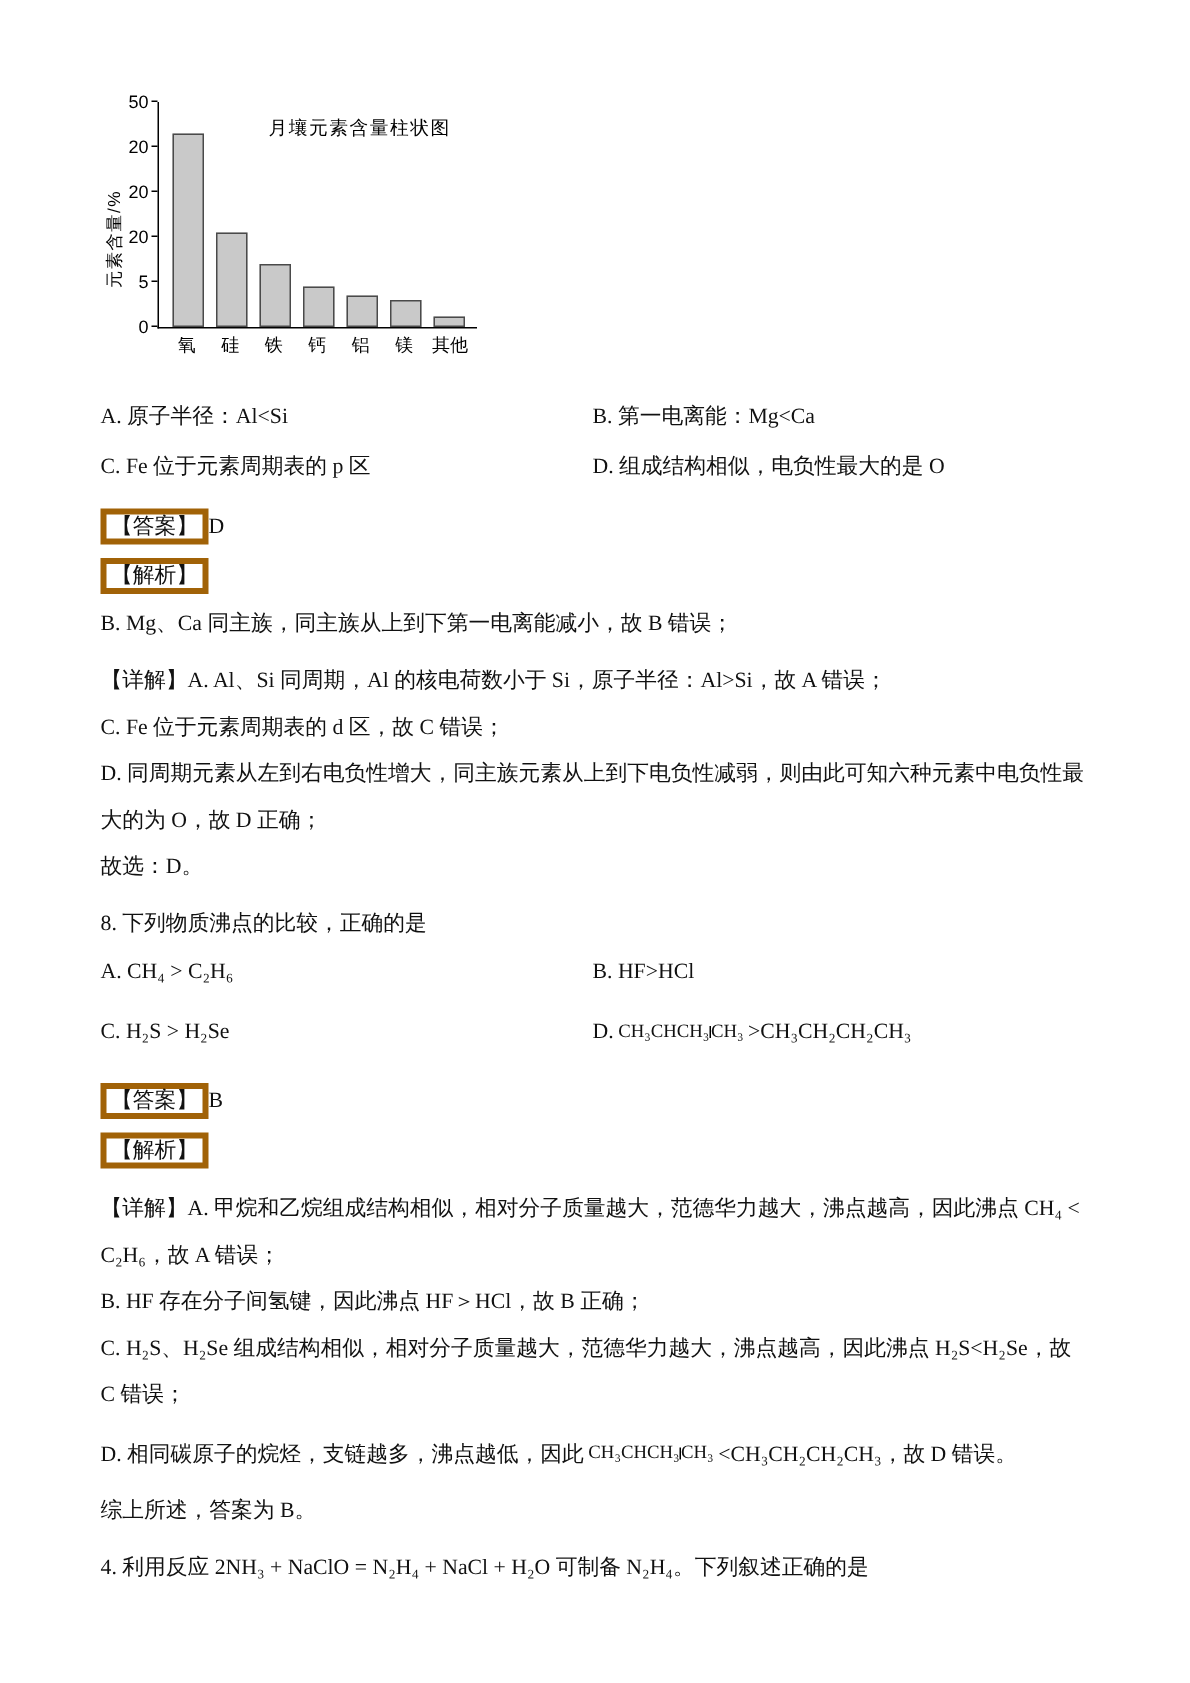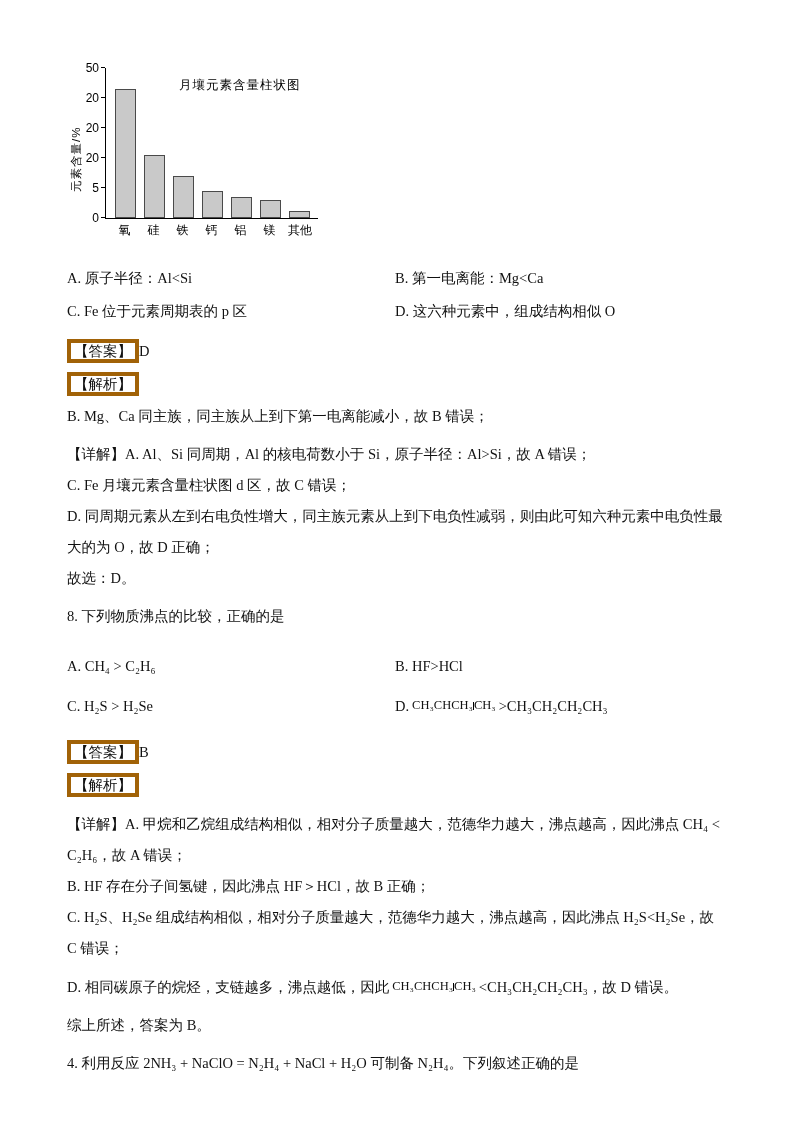--- a/index.html
+++ b/index.html
@@ -91,39 +91,39 @@
         <div class="xlabel">其他</div>
       </div>
   </div>
 
   <div class="opts-row">
     <span class="col-left">A. 原子半径：Al&lt;Si</span>
     <span>B. 第一电离能：Mg&lt;Ca</span>
   </div>
   <div class="opts-row">
     <span class="col-left">C. Fe 位于元素周期表的 p 区</span>
-    <span>D. 这六种元素中，组成结构相似 O</span>
+    <span>D. 组成结构相似，电负性最大的是 O</span>
   </div>
 
   <div class="line mt">
     <span class="boxed">【答案】</span><span>D</span>
   </div>
   <div class="line">
     <span class="boxed">【解析】</span>
   </div>
 
   <p class="para">B. Mg、Ca 同主族，同主族从上到下第一电离能减小，故 B 错误；</p>
   <p class="para mt">【详解】A. Al、Si 同周期，Al 的核电荷数小于 Si，原子半径：Al&gt;Si，故 A 错误；</p>
-  <p class="para">C. Fe 月壤元素含量柱状图 d 区，故 C 错误；</p>
+  <p class="para">C. Fe 位于元素周期表的 d 区，故 C 错误；</p>
   <p class="para">D. 同周期元素从左到右电负性增大，同主族元素从上到下电负性减弱，则由此可知六种元素中电负性最大的为 O，故 D 正确；</p>
   <p class="para">故选：D。</p>
 
   <p class="para mt">8. 下列物质沸点的比较，正确的是</p>
 
-  <div class="opts-row" style="margin-top:18px;">
+  <div class="opts-row" style="margin-top:0;">
     <span class="col-left math">A. CH₄ &gt; C₂H₆</span>
     <span>B. HF&gt;HCl</span>
   </div>
   <div class="opts-row center">
     <span class="col-left math">C. H₂S &gt; H₂Se</span>
     <span class="tall-row">
       <span>D.</span>
       <span class="struct">
         <span>CH₃CHCH₃</span>
         <span class="bond"></span>

